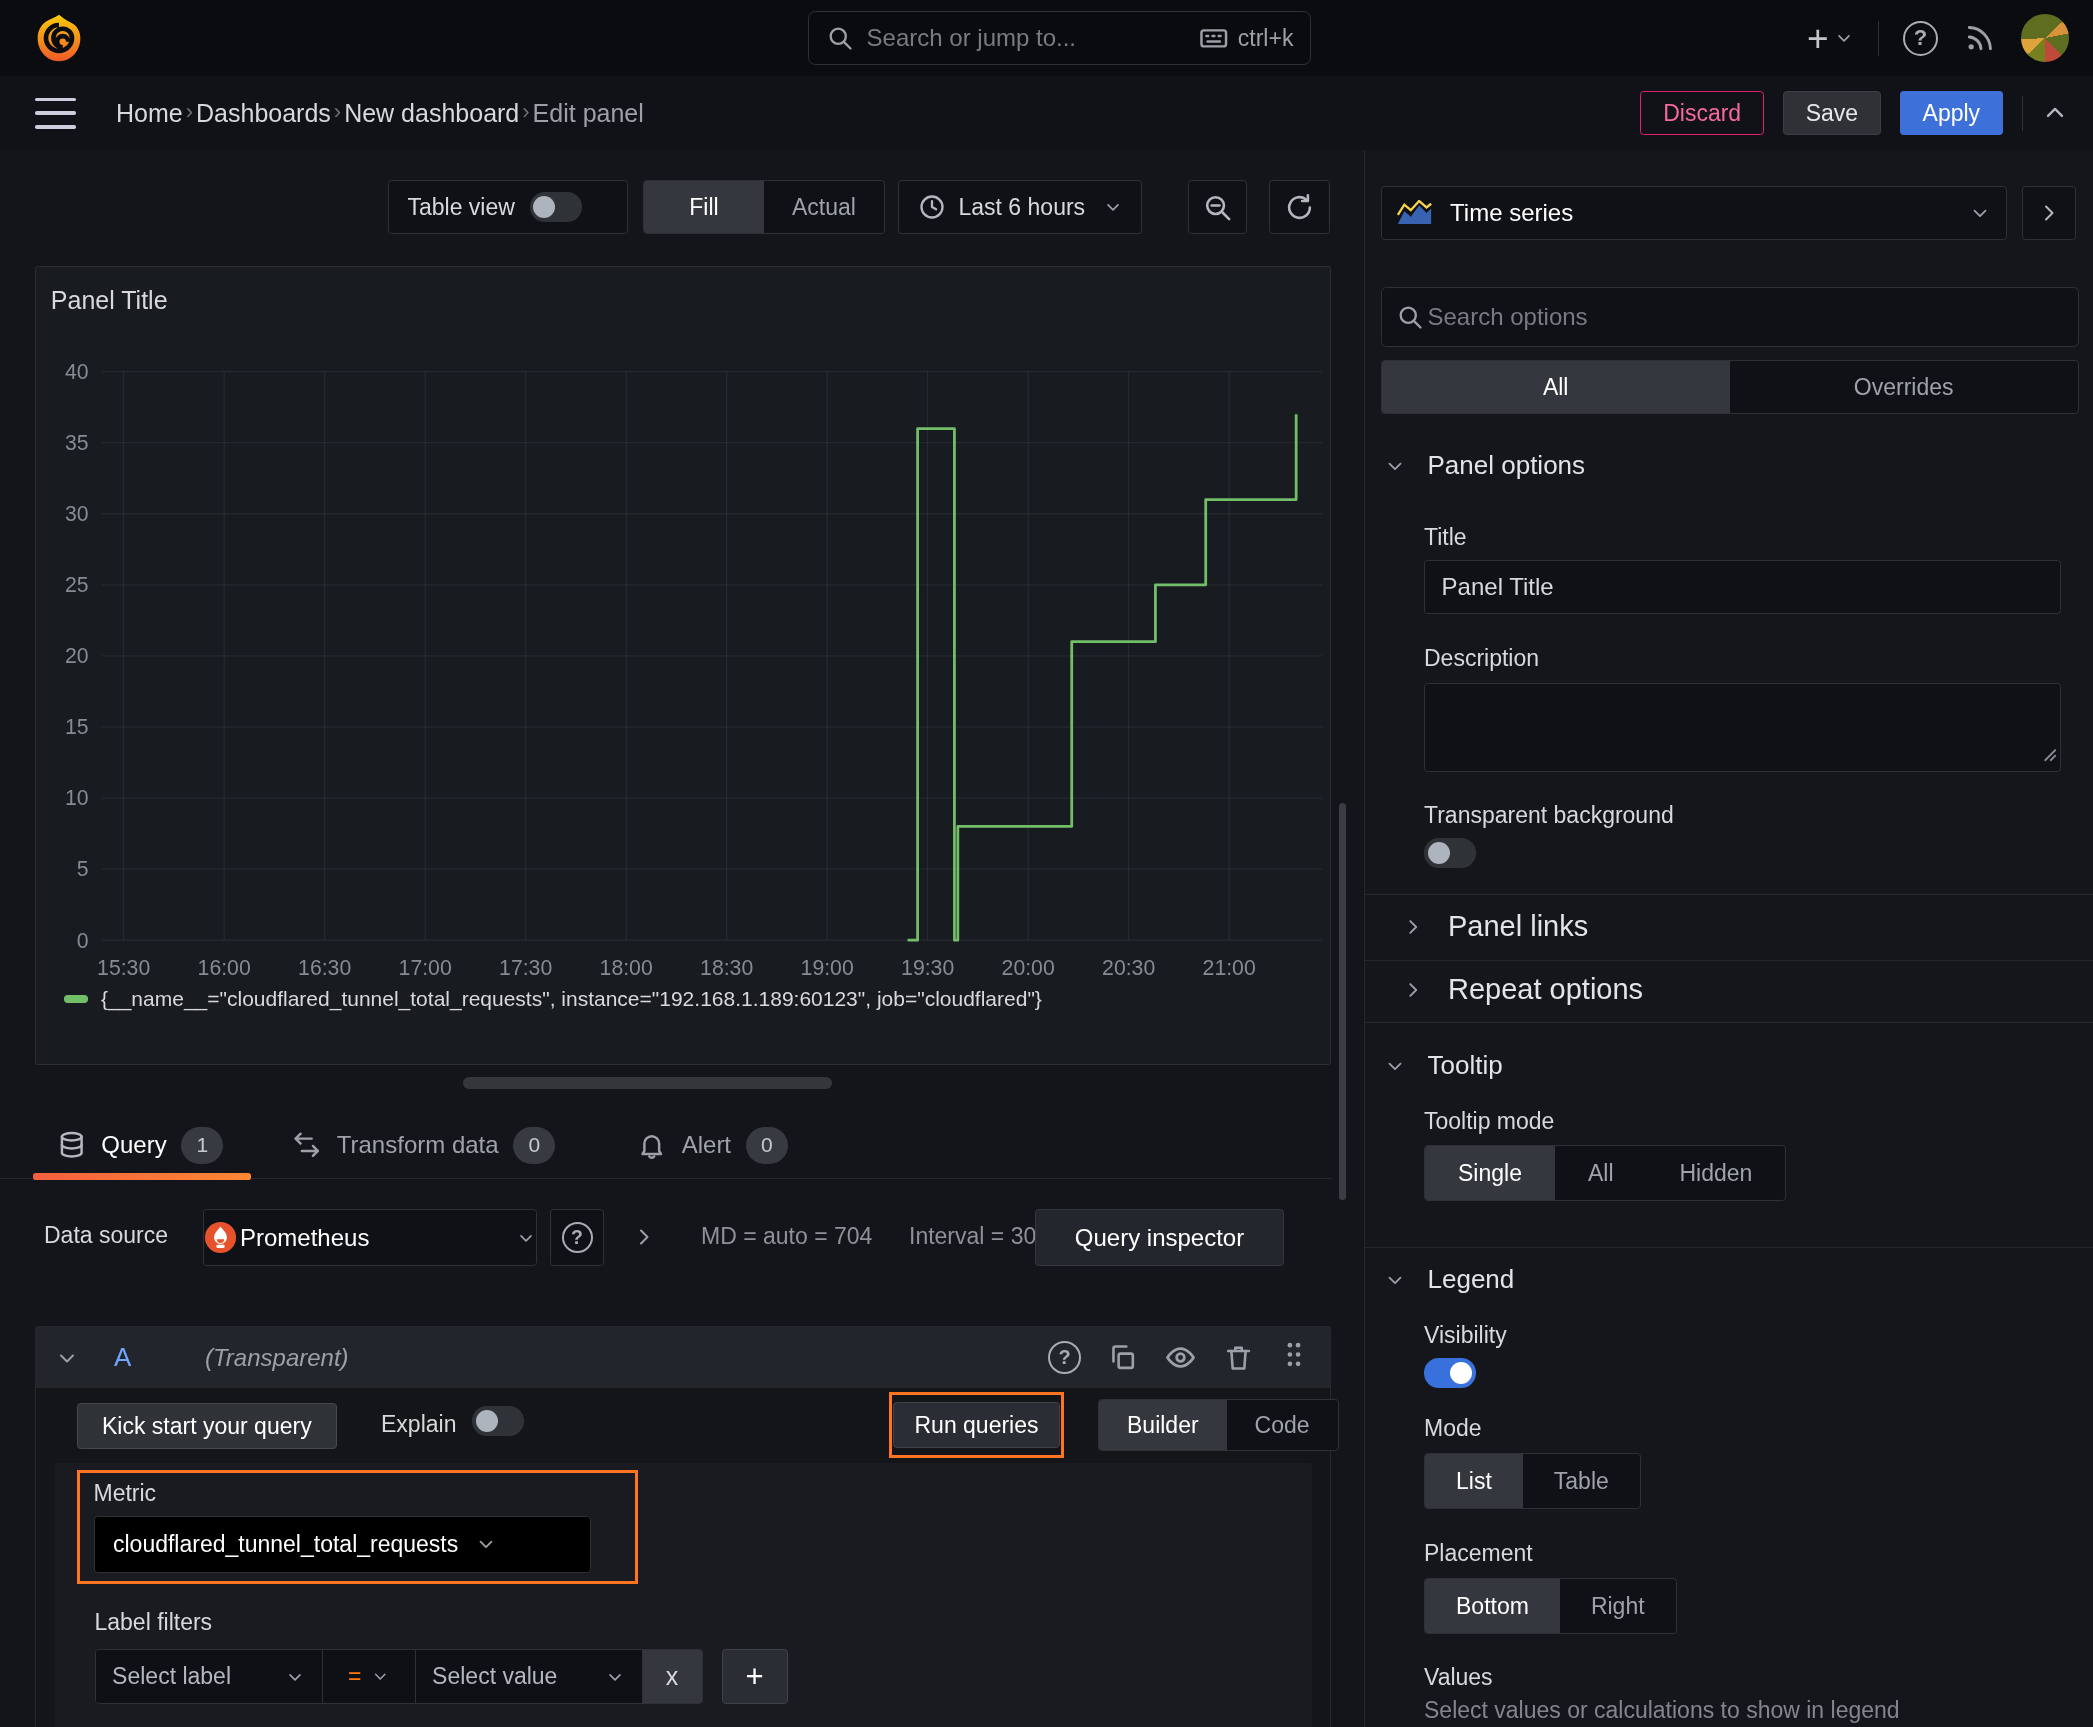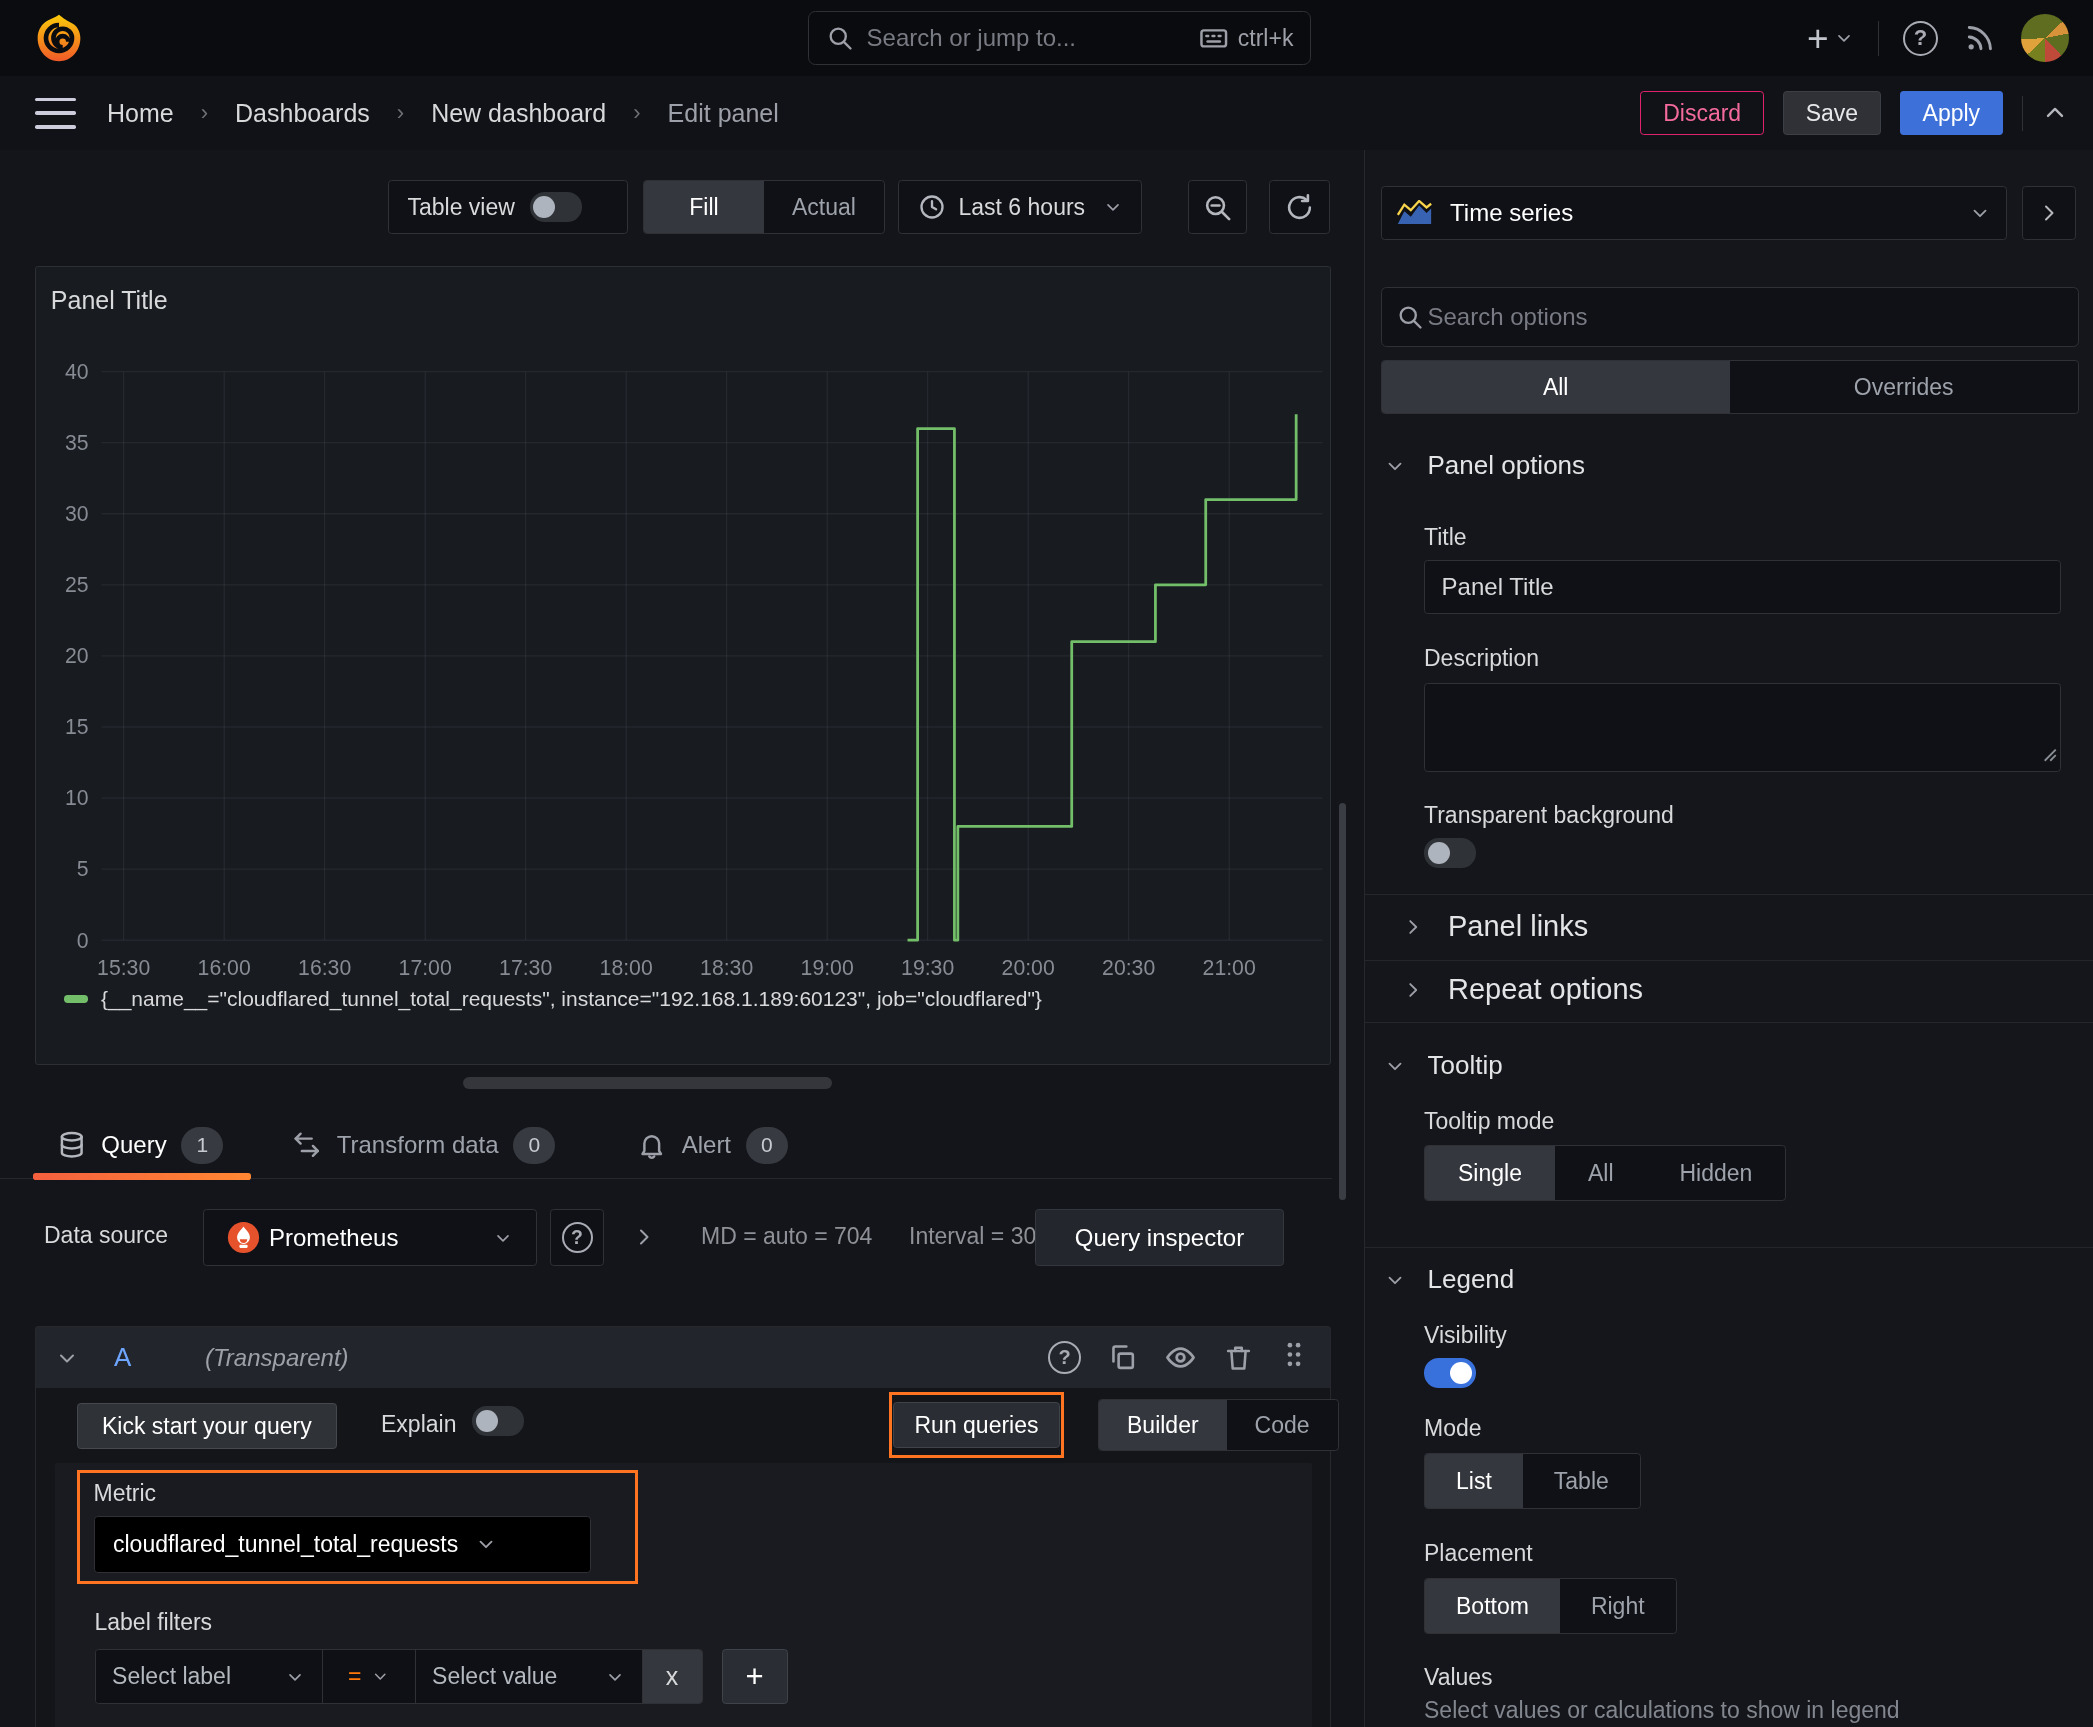--- a/index.html
+++ b/index.html
@@ -17,21 +17,21 @@
 .nav-right{position:absolute;right:24px;top:0;height:76px;display:flex;align-items:center;gap:24px}
 .plusgrp{display:flex;align-items:center;gap:5.5px;color:#c2c5cc}
 .plus{font-size:37px;font-weight:300;line-height:1;color:#c2c5cc}
 .vdiv{width:0.9px;height:35px;background:#2f3136}
 .qmark{width:35px;height:35px;border:2.3px solid #a9acb4;border-radius:50%;display:flex;align-items:center;justify-content:center;color:#a9acb4;font-size:22px;font-weight:bold}
 .avatar{width:48px;height:48px;border-radius:50%;background:conic-gradient(#5f6d20 0 13%,#d8923a 13% 22%,#5f6d20 22% 38%,#c04a3a 38% 50%,#77801f 50% 63%,#e0a23a 63% 74%,#5f6d20 74% 100%)}
 
 .crumbbar{position:absolute;top:76px;left:0;right:0;height:75px;background:#111217;border-bottom:0.9px solid #222429;display:flex;align-items:center}
 .hamburger{position:absolute;left:35px;width:41px;height:31px;display:flex;flex-direction:column;justify-content:space-between;cursor:pointer}
 .hamburger i{display:block;height:3.7px;border-radius:1.8px;background:#ccccdc}
-.crumbs{position:absolute;left:107px;display:flex;align-items:center;gap:27px;font-size:25px}
+.crumbs{position:absolute;left:116px;display:flex;gap:3px;font-size:25px}
 .crumbs .ch{color:#6e7077;font-size:22px}
 .crumb{color:#d8d9da}
 .crumb.current{color:#9da0a8}
 .crumb-actions{position:absolute;right:24px;display:flex;align-items:center;gap:18.5px}
 .btn{height:44px;border-radius:3.7px;display:inline-flex;align-items:center;justify-content:center;padding:0 22px;font-size:23px;cursor:pointer;border:0.9px solid transparent;white-space:nowrap}
 .btn.danger-outline{border:0.9px solid #e0226e;color:#f46a9b;background:transparent}
 .btn.secondary{background:#2f3136;border:0.9px solid #3c3f45;color:#e7e8ea}
 .btn.primary{background:#3d71d9;color:#fff}
 
 .content{position:absolute;top:150px;left:0;right:0;bottom:0;background:#14151a}
@@ -59,21 +59,21 @@
 
 .qtabs{position:absolute;left:0;top:962px;width:1332px;height:67px;border-bottom:0.9px solid #26282d;display:flex;align-items:center}
 .qtab{position:relative;height:100%;display:flex;align-items:center;gap:14.8px;padding:0 28px;font-size:24px;color:#9da2ab;cursor:pointer}
 .qtab.active{color:#fff}
 .qtab.active::after{content:"";position:absolute;left:0;right:0;bottom:-1.8px;height:6.5px;border-radius:2.8px;background:linear-gradient(90deg,#f55f3e,#ff8833)}
 .qtab:first-child{margin-left:33px;padding-left:24px}
 .countpill{min-width:42px;height:37px;border-radius:18.5px;background:#373a41;color:#c7cbd1;font-size:21px;display:flex;align-items:center;justify-content:center;padding:0 11px}
 
 .dsrow{position:absolute;left:0;top:1059px;width:1332px;height:57px}
 .dsrow .lbl{position:absolute;left:44px;top:13px;font-size:23px;color:#d8d9da}
-.dsselect{position:absolute;left:203px;top:0;width:334px;height:57px;background:#101116;border:0.9px solid #2f3136;border-radius:3.7px;display:flex;align-items:center;gap:9px;padding:0 23px;cursor:pointer}
+.dsselect{position:absolute;left:203px;top:0;width:334px;height:57px;background:#101116;border:0.9px solid #2f3136;border-radius:3.7px;display:flex;align-items:center;gap:3px;padding:0 0;cursor:pointer}
 .helpbtn{position:absolute;left:550px;top:0;width:54px;height:57px;background:#101116;border:0.9px solid #2f3136;border-radius:3.7px;display:flex;align-items:center;justify-content:center;cursor:pointer}
 .dschev{position:absolute;left:632px;top:15.7px}
 .dsstats{position:absolute;left:701px;top:14px;color:#8e9198;font-size:23px}
 .dsstats2{position:absolute;left:909px;top:14px;color:#8e9198;font-size:23px}
 .qinspect{position:absolute;left:1035px;top:0;width:249px;height:57px;background:#23262c;border:0.9px solid #34373d;border-radius:3.7px;display:flex;align-items:center;justify-content:center;font-size:24px;color:#fff;cursor:pointer}
 
 .querycard{position:absolute;left:35px;top:1176px;width:1296px;height:572px;background:#141519;border:0.9px solid #26282d;border-radius:2.8px}
 .qheader{position:absolute;left:0;top:0;right:0;height:61px;background:#22252b;display:flex;align-items:center}
 .refid{position:absolute;left:78px;color:#6ea6ff;font-size:26px;font-weight:500}
 .dshint{position:absolute;left:169px;color:#9da0a8;font-style:italic;font-size:24px}

